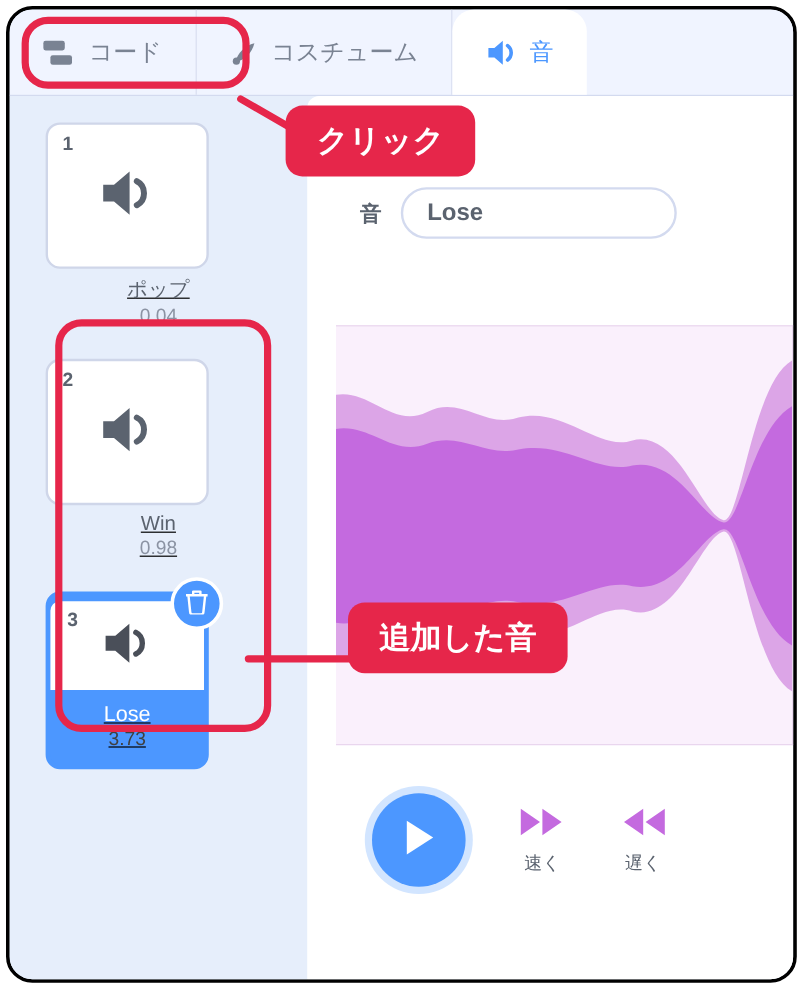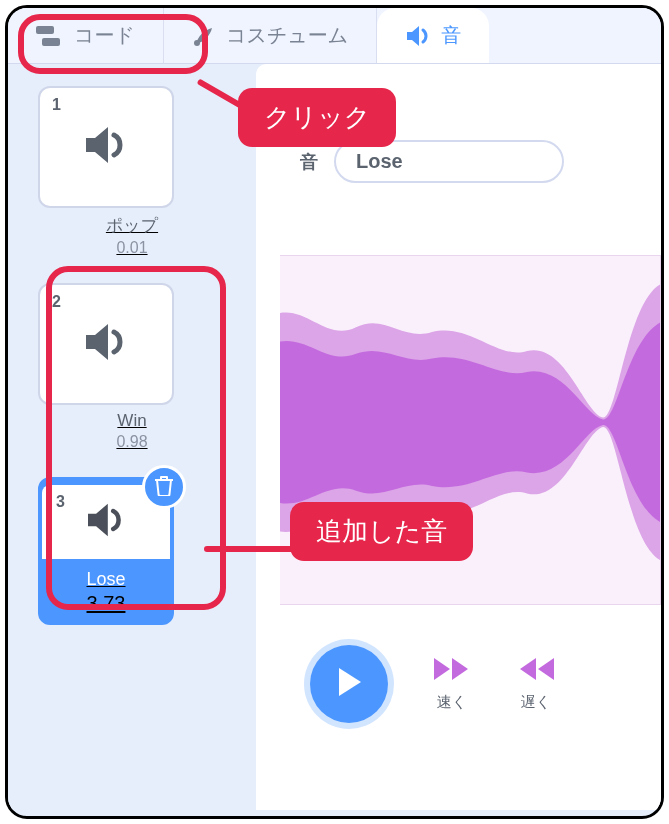--- a/index.html
+++ b/index.html
@@ -15,21 +15,21 @@
       position: absolute;
       top: 5px; left: 5px; right: 5px; bottom: 5px;
       border: 3px solid #000;
       border-radius: 22px;
       overflow: hidden;
       background: #e6eefb;
     }
     
     .tabs {
       display: flex;
-      height: 56px;
+      height: 72px;
       background: #f0f4ff;
       border-bottom: 1px solid #d3daef;
     }
     .tab {
       display: flex;
       align-items: center;
       gap: 10px;
       padding: 0 28px;
       font-size: 20px;
       color: #7a8393;
@@ -111,21 +111,21 @@
       height: 74px;
       border-radius: 8px 8px 0 0;
       display: flex;
       align-items: center;
       justify-content: center;
       position: relative;
     }
     .sound-item.selected .sound-index { color: #5b636f; top: 8px; left: 14px; }
     .sound-item.selected .sound-meta { margin-top: 10px; }
     .sound-item.selected .sound-name { color: #fff; font-size: 18px; }
-    .sound-item.selected .sound-dur  { color: #000000; font-size: 20px; }
+    .sound-item.selected .sound-dur  { color: #404040; font-size: 16px; }
     .delete-badge {
       position: absolute;
       top: -16px; right: -16px;
       width: 44px; height: 44px;
       border-radius: 50%;
       background: #4c97ff;
       border: 3px solid #fff;
       display: flex; align-items: center; justify-content: center;
       color: #fff;
       cursor: pointer;
@@ -183,21 +183,21 @@
       cursor: pointer;
       font-size: 15px;
     }
     .ctrl-icon { color: #c46adf; }
     
     .callout {
       position: absolute;
       background: #e6264a;
       color: #fff;
       font-size: 26px;
-      font-weight: 400;
+      font-weight: 700;
       padding: 12px 26px;
       border-radius: 14px;
       white-space: nowrap;
     }
     .ring {
       position: absolute;
       border: 6px solid #e6264a;
       border-radius: 22px;
       pointer-events: none;
     }
@@ -252,21 +252,21 @@
           <span class="sound-index">1</span>
           <span class="sound-glyph">
             <svg width="48" height="40" viewBox="0 0 48 40">
                 <path d="M4 13h9l13-11v36L13 27H4z" fill="#5b636f"></path>
                 <path d="M32 10c4 2 6 6 6 10s-2 8-6 10" stroke="#5b636f" stroke-width="5" fill="none" stroke-linecap="round"></path>
               </svg>
           </span>
         </div>
         <div class="sound-meta">
           <div class="sound-name">ポップ</div>
-          <div class="sound-dur">0.01</div>
+          <div class="sound-dur">0.04</div>
         </div>
       </div>
 
       <div class="sound-item">
         <div class="sound-card">
           <span class="sound-index">2</span>
           <span class="sound-glyph">
             <svg width="48" height="40" viewBox="0 0 48 40">
                 <path d="M4 13h9l13-11v36L13 27H4z" fill="#5b636f"></path>
                 <path d="M32 10c4 2 6 6 6 10s-2 8-6 10" stroke="#5b636f" stroke-width="5" fill="none" stroke-linecap="round"></path>

